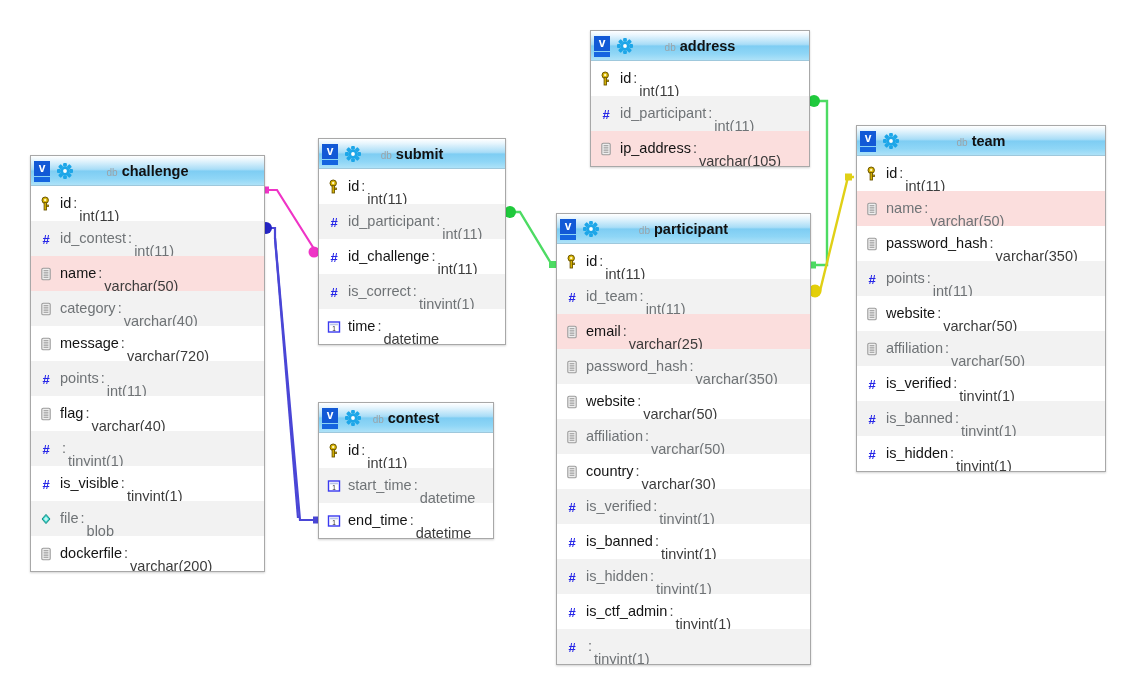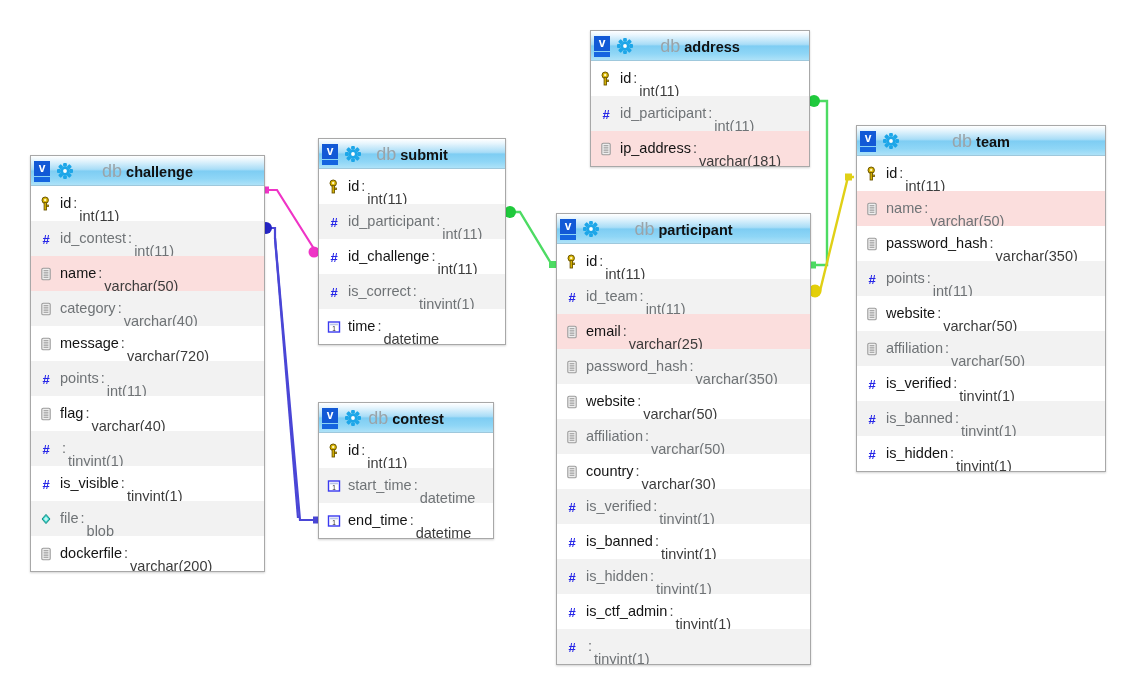--- a/index.html
+++ b/index.html
@@ -94,21 +94,21 @@
     text-align: center;
     font-size: 14.5px;
     color: #111111;
     font-weight: bold;
     white-space: nowrap;
     pointer-events: none;
   }
   .hdr-title .schema {
     color: #9aa3a8;
     font-weight: normal;
-    font-size: 18px;
+    font-size: 10px;
   }
   .fields {
     background: #1d4ed8;
   }
   .field {
     position: relative;
     height: 35px;
     line-height: 35px;
     box-sizing: border-box;
     padding-left: 8px;
@@ -487,21 +487,21 @@
           <svg viewBox="0 0 14 16" class="ficon">
             <rect x="2.8" y="2.2" width="8.4" height="11.6" rx="1.4" fill="#efefef" stroke="#9b9b9b" stroke-width="1.1"></rect>
             <line x1="4.6" y1="4.6" x2="9.4" y2="4.6" stroke="#9b9b9b" stroke-width="0.9"></line>
             <line x1="4.6" y1="6.3" x2="9.4" y2="6.3" stroke="#9b9b9b" stroke-width="0.9"></line>
             <line x1="4.6" y1="8" x2="9.4" y2="8" stroke="#9b9b9b" stroke-width="0.9"></line>
             <line x1="4.6" y1="9.7" x2="9.4" y2="9.7" stroke="#9b9b9b" stroke-width="0.9"></line>
             <line x1="4.6" y1="11.4" x2="9.4" y2="11.4" stroke="#9b9b9b" stroke-width="0.9"></line>
           </svg>
           <span class="fname">ip_address</span>
           <span class="fsep"> : </span>
-          <span class="ftype">varchar(181)</span>
+          <span class="ftype">varchar(105)</span>
         </div>
       </div>
     </div>
     <div class="entity" style="left: 556px; top: 213px; width: 255px;">
       <div class="ent-header">
         <div class="hdr-vicon">
           <div class="vbox">v</div>
           <div class="vbar"></div>
         </div>
         <svg viewBox="0 0 18 18" class="hdr-gear">

